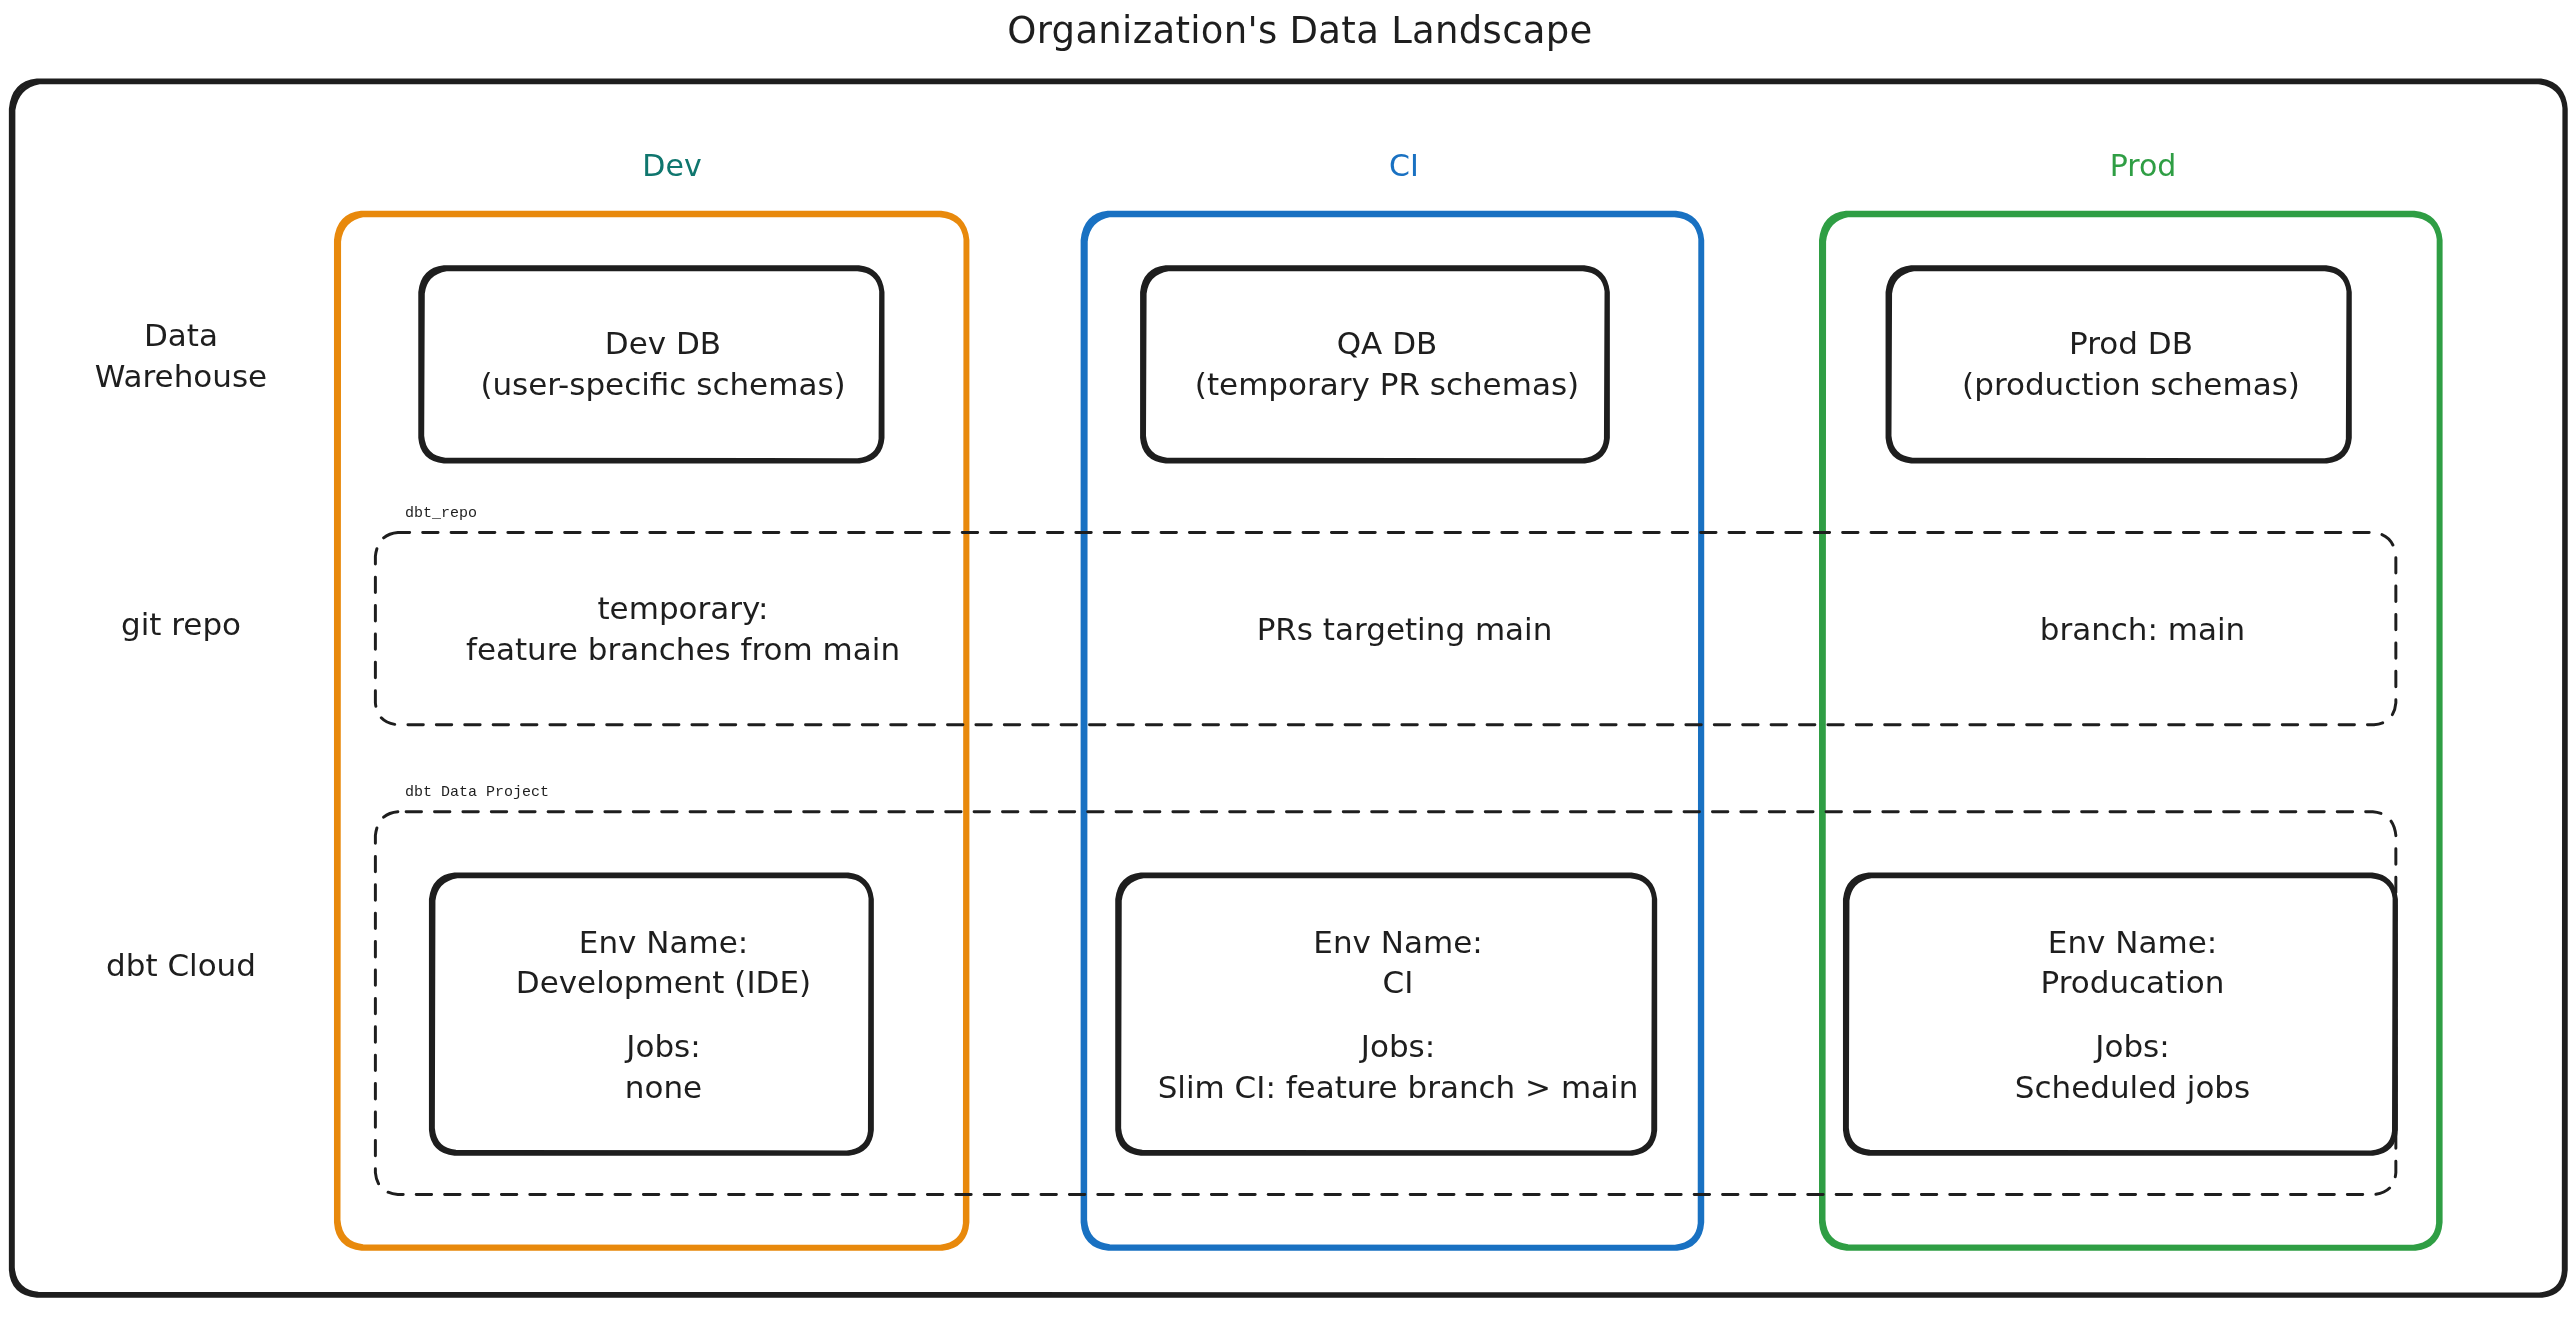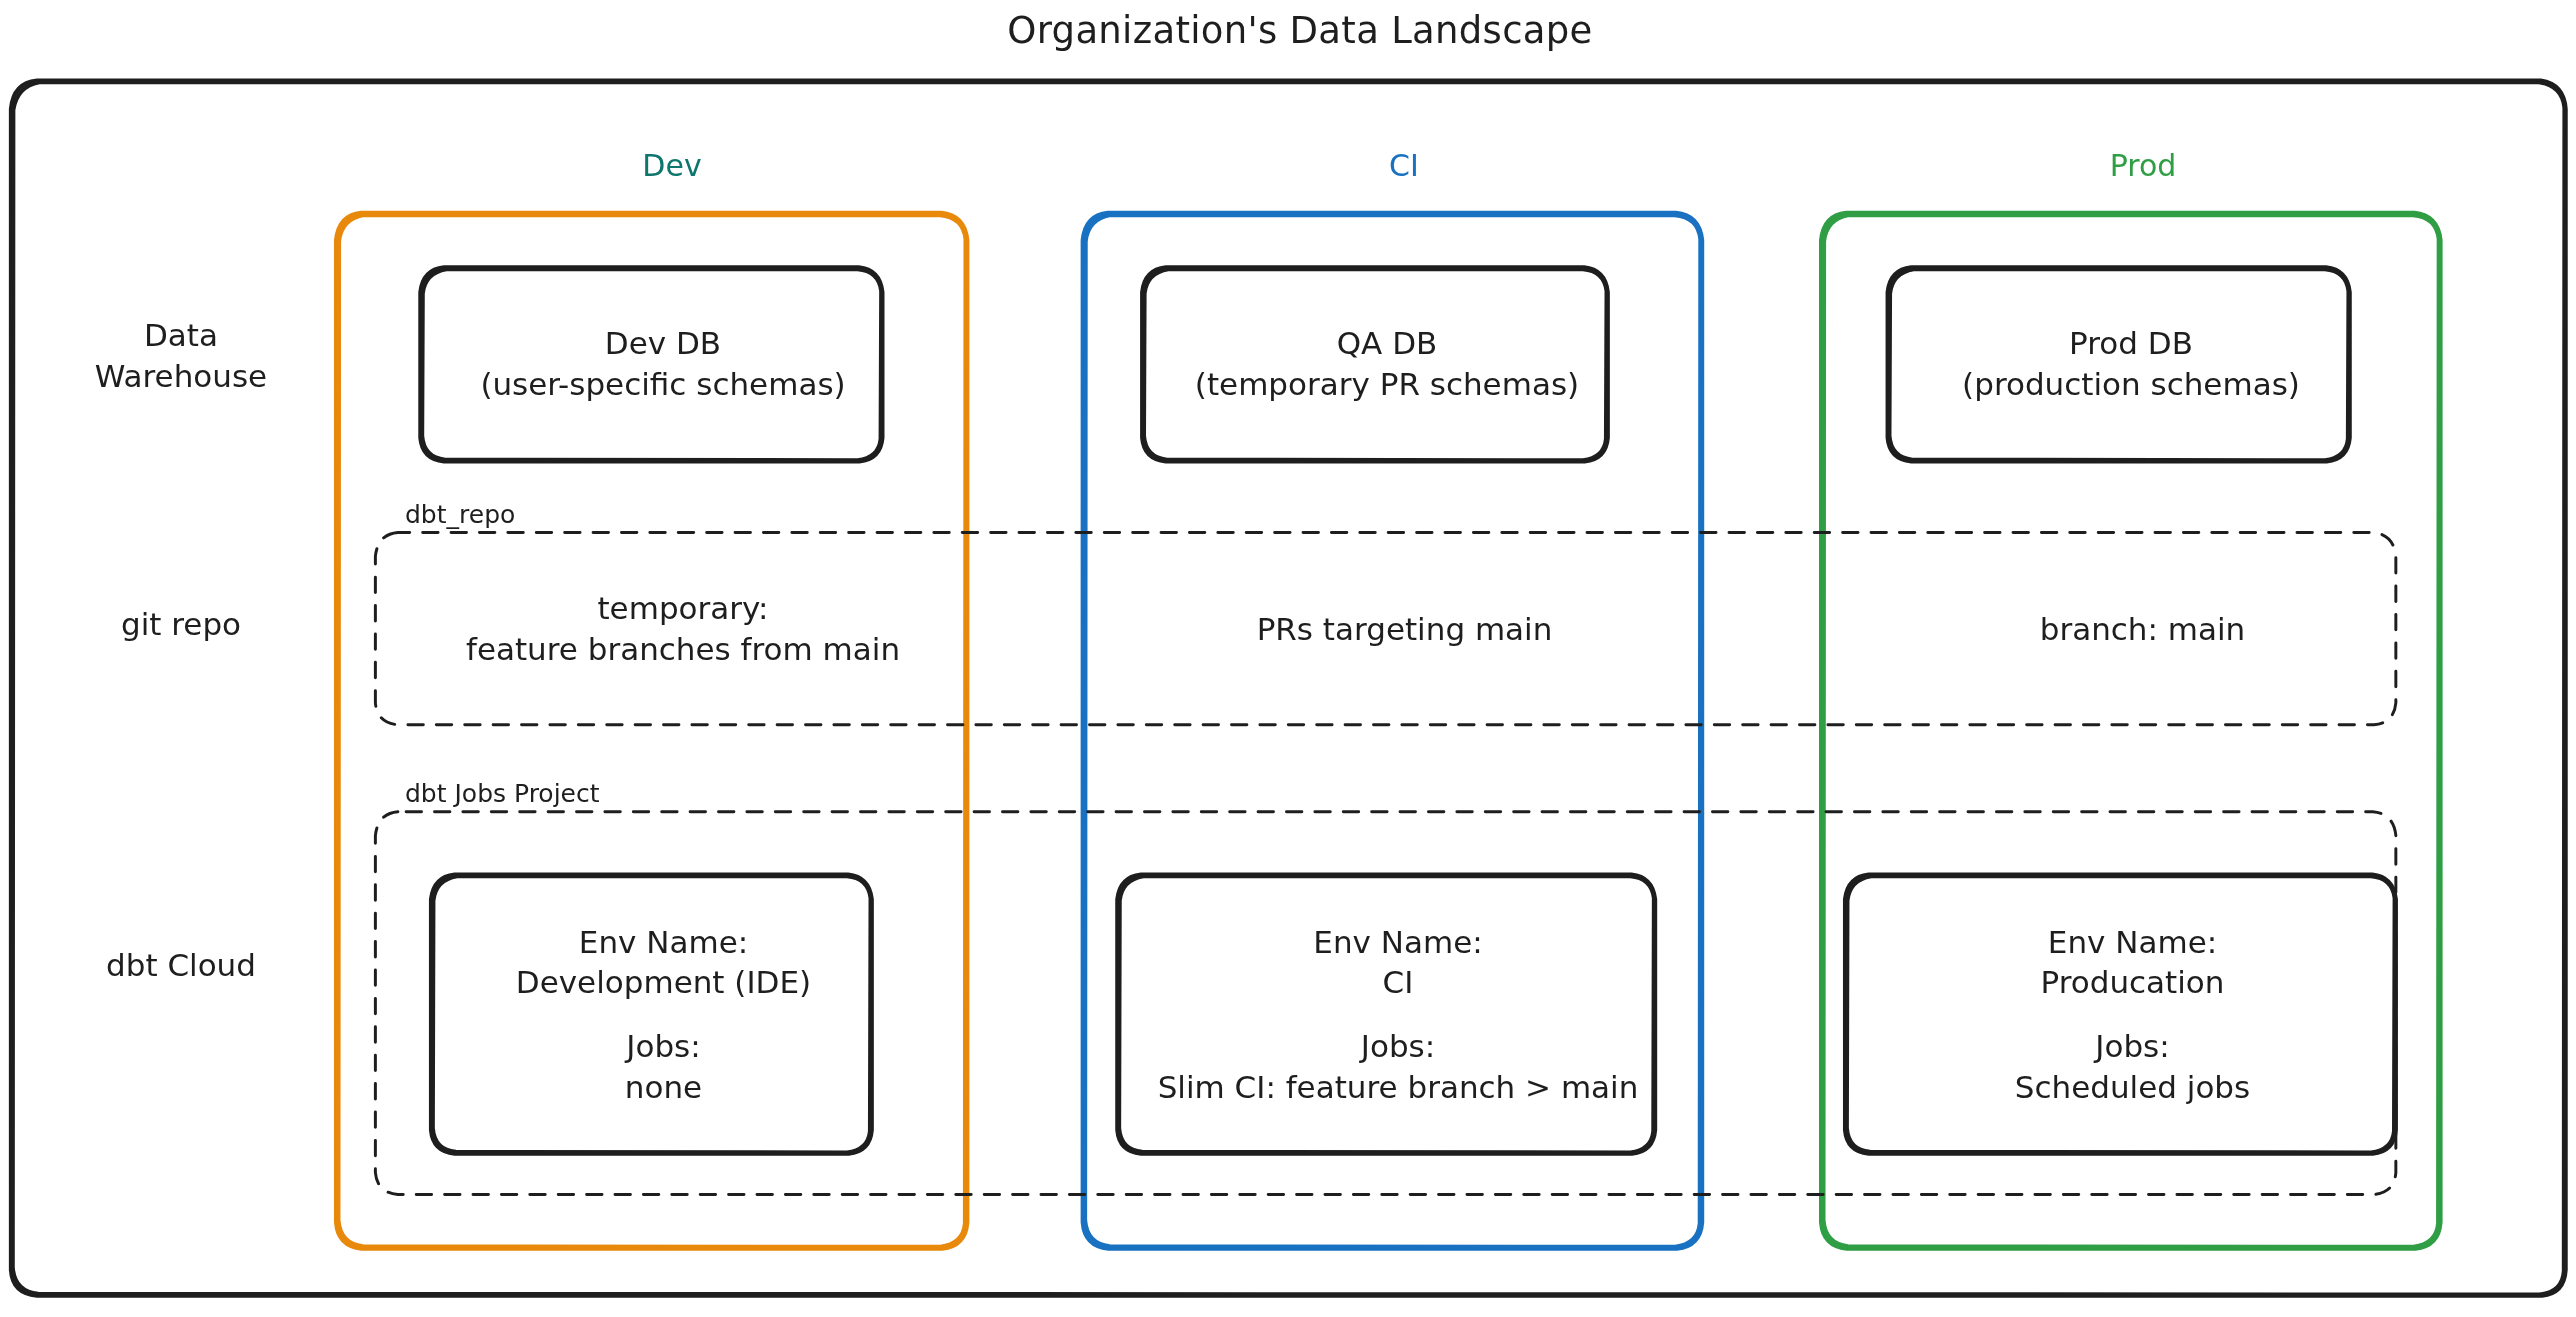--- a/index.html
+++ b/index.html
@@ -45,21 +45,21 @@
     width: 2576px;
     font-size: 37px;
     letter-spacing: 0.3px;
   }
   .env-title { font-size: 30px; }
   .env-dev  { color: #0f766e; }
   .env-ci   { color: #1971c2; }
   .env-prod { color: #2f9e44; }
   .row-label { font-size: 31px; }
   .node-text { font-size: 31px; }
-  .group-label { font-size: 25px; }
+  .group-label { font-size: 15px; font-family: Liberation Mono, monospace; }
   .blankline { display: block; height: 0.72em; }
 </style>
 </head>
 <body>
 
 <div id="canvas">
 
   <svg id="sketch" viewBox="0 0 4353 2226" xmlns="http://www.w3.org/2000/svg">
     <g fill="none" stroke-linecap="round" stroke-linejoin="round">
 
@@ -127,21 +127,21 @@
   <div class="lbl env-title env-prod" style="left:1992px; top:145px; width:278px; height:41px;">Prod</div>
 
   <div class="lbl row-label" style="left:36px; top:314px; width:266px; height:83px;">
     <span>Data</span>
     <span>Warehouse</span>
   </div>
   <div class="lbl row-label" style="left:36px; top:604px; width:266px; height:41px;">git repo</div>
   <div class="lbl row-label" style="left:36px; top:945px; width:266px; height:41px;">dbt Cloud</div>
 
   <div class="lbl group-label" style="left:393px; top:500px; width:237px; height:28px; align-items:flex-start;">dbt_repo</div>
-  <div class="lbl group-label" style="left:393px; top:779px; width:296px; height:28px; align-items:flex-start;">dbt Jobs Project</div>
+  <div class="lbl group-label" style="left:393px; top:779px; width:296px; height:28px; align-items:flex-start;">dbt Data Project</div>
 
   <div class="lbl node-text" style="left:420px; top:267px; width:462px; height:194px;">
     <span>Dev DB</span>
     <span>(user-specific schemas)</span>
   </div>
   <div class="lbl node-text" style="left:1888px; top:267px; width:462px; height:194px;">
     <span>Prod DB</span>
     <span>(production schemas)</span>
   </div>
   <div class="lbl node-text" style="left:1142px; top:267px; width:466px; height:194px;">

